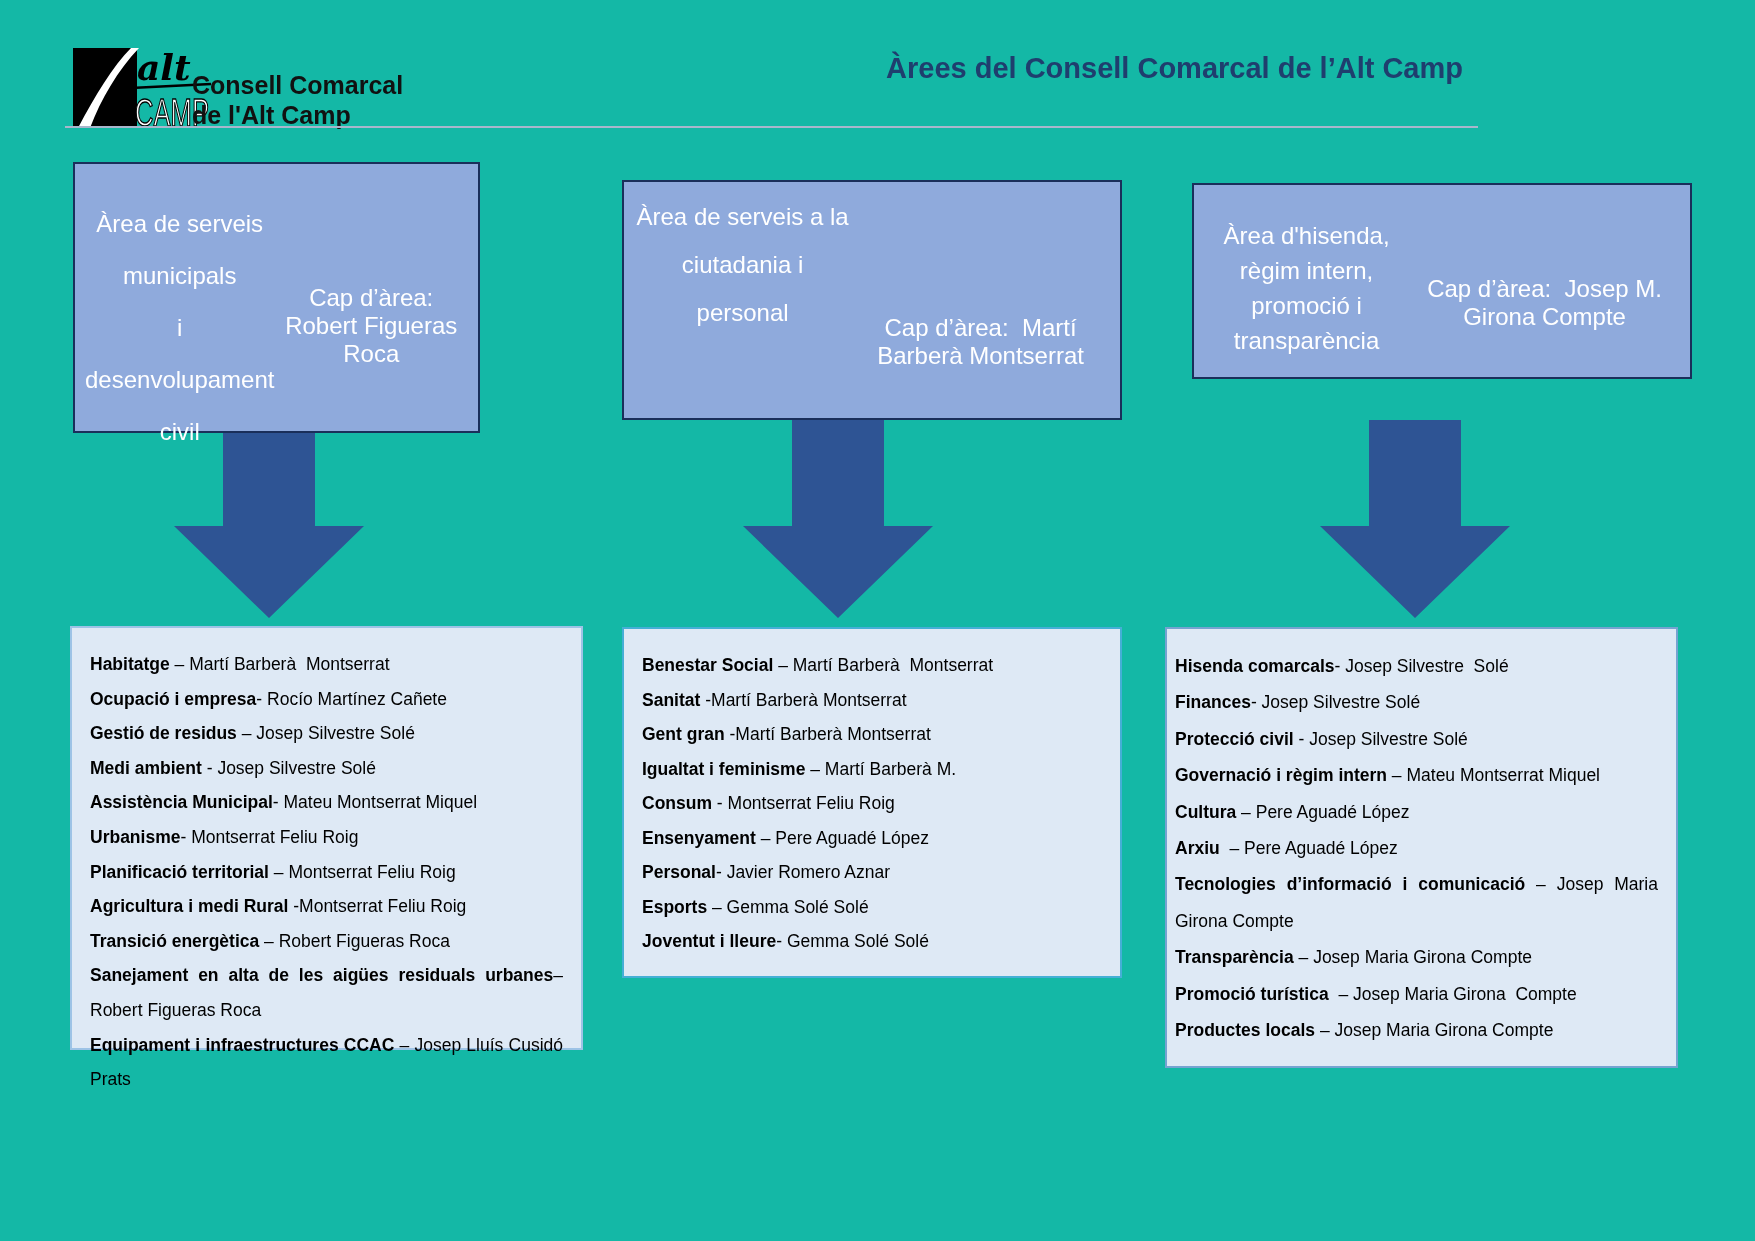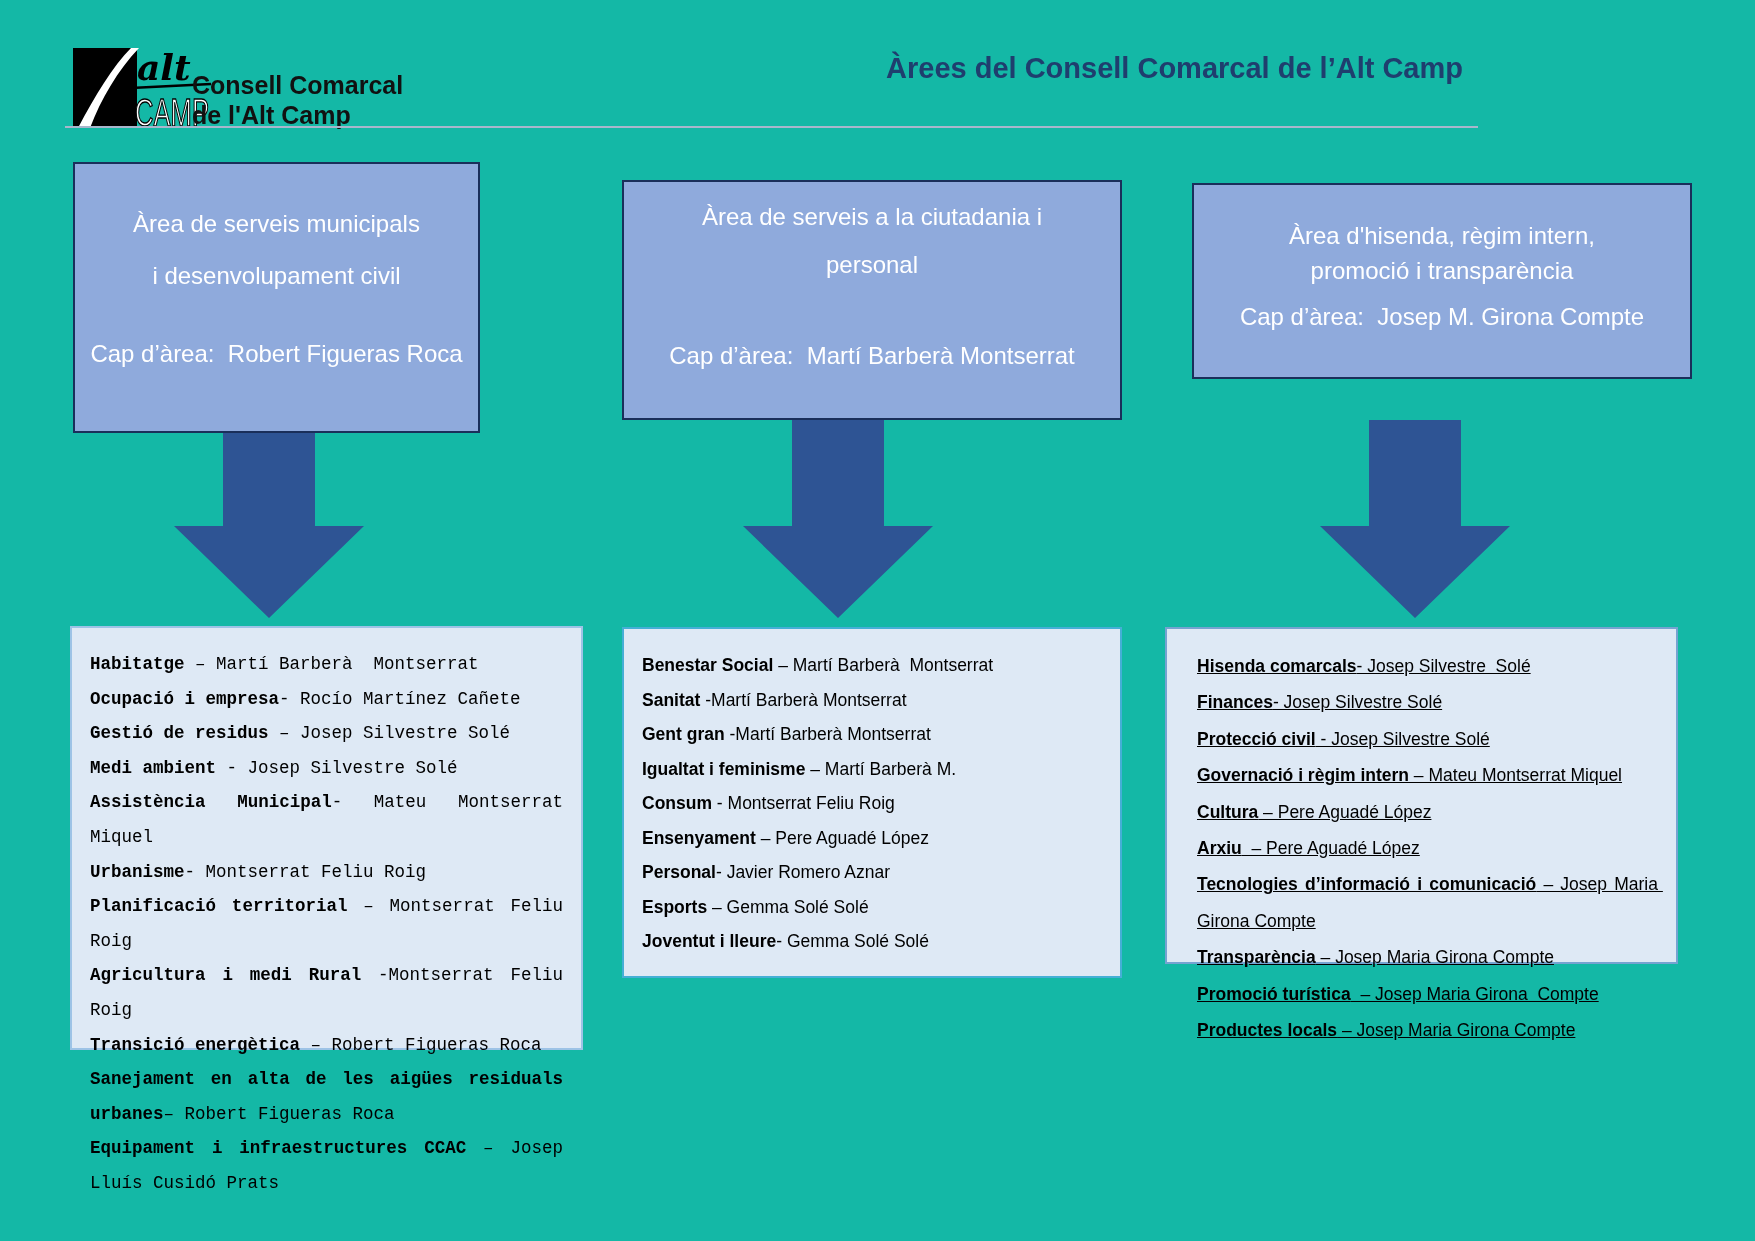--- a/index.html
+++ b/index.html
@@ -7,21 +7,21 @@
           font-family:"Liberation Sans", sans-serif;color:#000;}
 
   
   #logo-emblem{position:absolute;left:73px;top:44px;}
   #logo-text{position:absolute;left:192px;top:70px;font-weight:bold;font-size:25px;line-height:30px;color:#111;}
   #page-title{position:absolute;top:52px;right:292px;font-weight:bold;font-size:29px;color:#1F3E6E;}
   #header-rule{position:absolute;left:65px;top:126px;width:1413px;height:2px;background:#A9B6CC;}
 
   
   .area-box{position:absolute;background:#8FAADC;border:2px solid #1A2F5A;box-sizing:border-box;
-            display:flex;flex-direction:column;color:#fff;text-align:center;}
+            display:flex;color:#fff;text-align:center;}
   .title-line{font-size:24px;}
   .box-cap{margin-top:auto;font-size:24px;white-space:pre-wrap;}
   .arrow{position:absolute;background:#2E5494;width:190px;
          clip-path:polygon(49px 0,141px 0,141px calc(100% - 92px),190px calc(100% - 92px),95px 100%,0 calc(100% - 92px),49px calc(100% - 92px));}
   .list{position:absolute;background:#DEE9F5;border:2px solid #9DC3E6;box-sizing:border-box;
         padding:19px 18px 0 18px;}
   .item{font-size:17.5px;white-space:pre-wrap;text-align:justify;}
   .item strong{font-weight:bold;}
 
   
@@ -29,25 +29,25 @@
   #areas .area:nth-child(1) .title-line{line-height:52px;}
   #areas .area:nth-child(2) .area-box{left:622px;top:180px;width:500px;height:240px;padding:11px 10px 48px 10px;}
   #areas .area:nth-child(2) .title-line{line-height:48px;}
   #areas .area:nth-child(3) .area-box{left:1192px;top:183px;width:500px;height:196px;padding:33px 10px 46px 10px;}
   #areas .area:nth-child(3) .title-line{line-height:35px;}
 
   #areas .area:nth-child(1) .arrow{left:174px;top:433px;height:185px;}
   #areas .area:nth-child(2) .arrow{left:743px;top:420px;height:198px;}
   #areas .area:nth-child(3) .arrow{left:1320px;top:420px;height:198px;}
 
-  #areas .area:nth-child(1) .list{left:70px;top:626px;width:513px;height:424px;border-color:#9DC3E6;font-family:Liberation Mono, monospace;}
+  #areas .area:nth-child(1) .list{left:70px;top:626px;width:513px;height:424px;border-color:#9DC3E6;}
   #areas .area:nth-child(1) .item{line-height:34.6px;}
   #areas .area:nth-child(2) .list{left:622px;top:627px;width:500px;height:351px;border-color:#45AFD6;}
   #areas .area:nth-child(2) .item{line-height:34.5px;}
-  #areas .area:nth-child(3) .list{left:1165px;top:627px;width:513px;height:337px;border-color:#75A3D1;padding-left:30px;text-decoration:underline;}
+  #areas .area:nth-child(3) .list{left:1165px;top:627px;width:513px;height:441px;border-color:#75A3D1;padding-left:8px;}
   #areas .area:nth-child(3) .item{line-height:36.4px;}
 
   
   #footer{position:absolute;right:65px;top:1118px;text-align:right;}
   #footer-date{font-size:16.5px;line-height:24px;}
   #footer-mandate{font-size:20px;font-weight:bold;line-height:26px;}
 </style>
 </head>
 <body>
 

